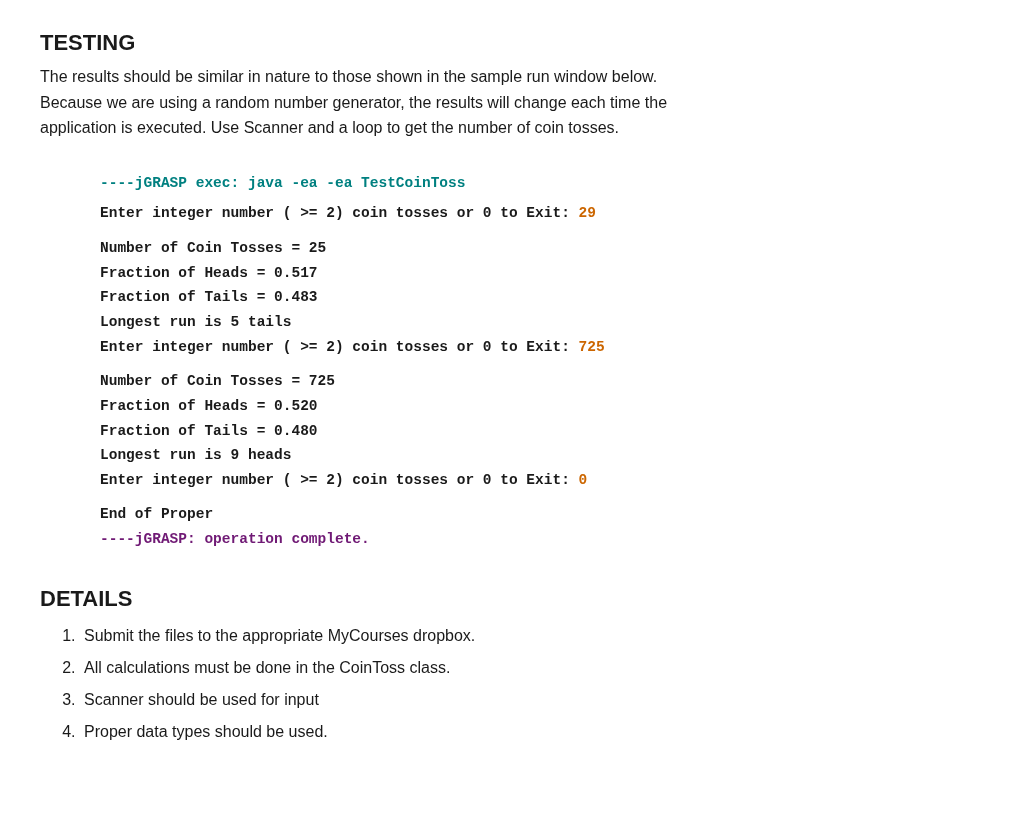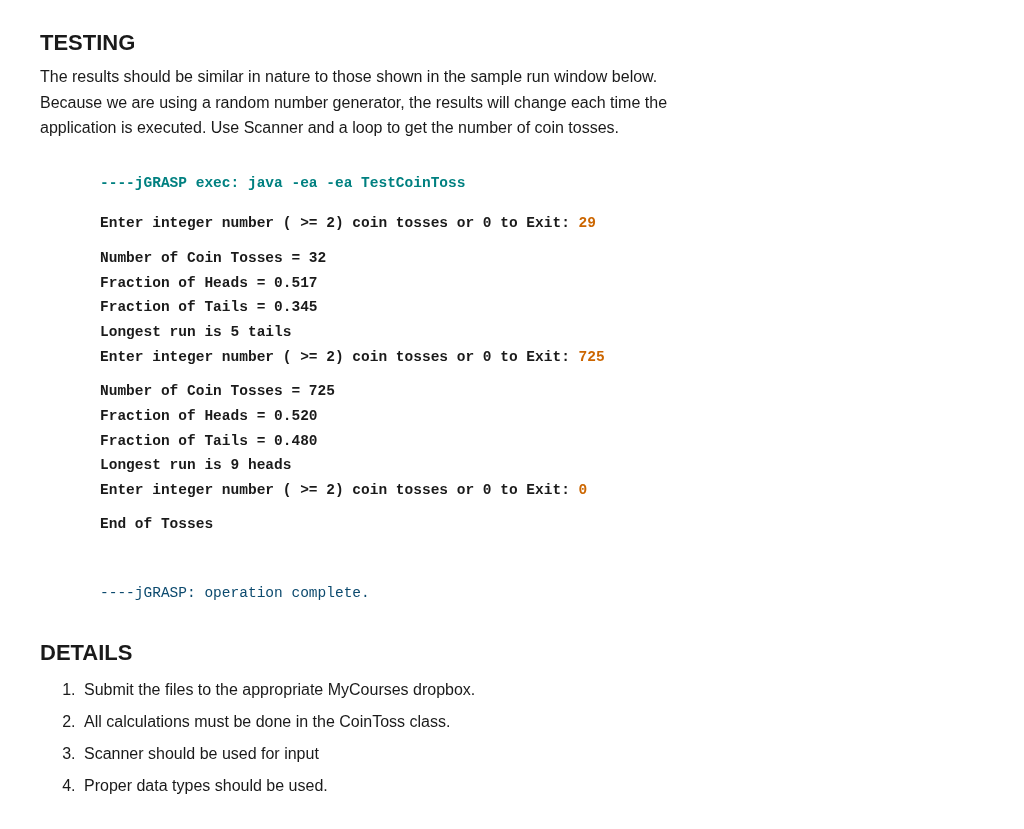--- a/index.html
+++ b/index.html
@@ -36,41 +36,40 @@
       padding: 10px 0 10px 60px;
       font-family: 'Courier New', Courier, monospace;
       font-size: 14.5px;
       line-height: 1.7;
       margin-bottom: 24px;
     }
 
     .jgrasp-header {
       color: #008080;
       font-weight: bold;
-      margin-bottom: 16px;
+      margin-bottom: 6px;
     }
 
     .console-line {
       color: #1a1a1a;
       font-weight: bold;
     }
 
     .console-line .user-input {
       color: #cc6600;
       font-weight: bold;
     }
 
     .console-blank {
       height: 10px;
     }
 
     .jgrasp-footer {
-      color: #0c4a6e;
-      font-weight: normal;
-      margin-top: 44px;
+      color: #701a75;
+      font-weight: bold;
     }
 
     .details-section {
       margin-top: 4px;
     }
 
     .details-list {
       list-style: decimal;
       padding-left: 40px;
       font-size: 16px;
@@ -92,37 +91,37 @@
     <span>application is executed. Use Scanner and a loop to get the number of coin tosses.</span>
   </div>
 </div>
 
 <div class="console-box">
   <div class="jgrasp-header">----jGRASP exec: java -ea -ea TestCoinToss</div>
   <div class="console-line">
     <span>Enter integer number ( &gt;= 2) coin tosses or 0 to Exit:</span> <span class="user-input">29</span>
   </div>
   <div class="console-blank"></div>
-  <div class="console-line">Number of Coin Tosses = 32</div>
+  <div class="console-line">Number of Coin Tosses = 25</div>
   <div class="console-line">Fraction of Heads = 0.517</div>
-  <div class="console-line">Fraction of Tails = 0.345</div>
+  <div class="console-line">Fraction of Tails = 0.483</div>
   <div class="console-line">Longest run is 5 tails</div>
   <div class="console-line">
     <span>Enter integer number ( &gt;= 2) coin tosses or 0 to Exit:</span> <span class="user-input">725</span>
   </div>
   <div class="console-blank"></div>
   <div class="console-line">Number of Coin Tosses = 725</div>
   <div class="console-line">Fraction of Heads = 0.520</div>
   <div class="console-line">Fraction of Tails = 0.480</div>
   <div class="console-line">Longest run is 9 heads</div>
   <div class="console-line">
     <span>Enter integer number ( &gt;= 2) coin tosses or 0 to Exit:</span> <span class="user-input">0</span>
   </div>
   <div class="console-blank"></div>
-  <div class="console-line">End of Tosses</div>
+  <div class="console-line">End of Proper</div>
   <div class="jgrasp-footer">----jGRASP: operation complete.</div>
 </div>
 
 <div class="details-section">
   <div class="section-title">DETAILS</div>
   <ol class="details-list">
     <li>Submit the files to the appropriate MyCourses dropbox.</li>
     <li>All calculations must be done in the CoinToss class.</li>
     <li>Scanner should be used for input</li>
     <li>Proper data types should be used.</li>

